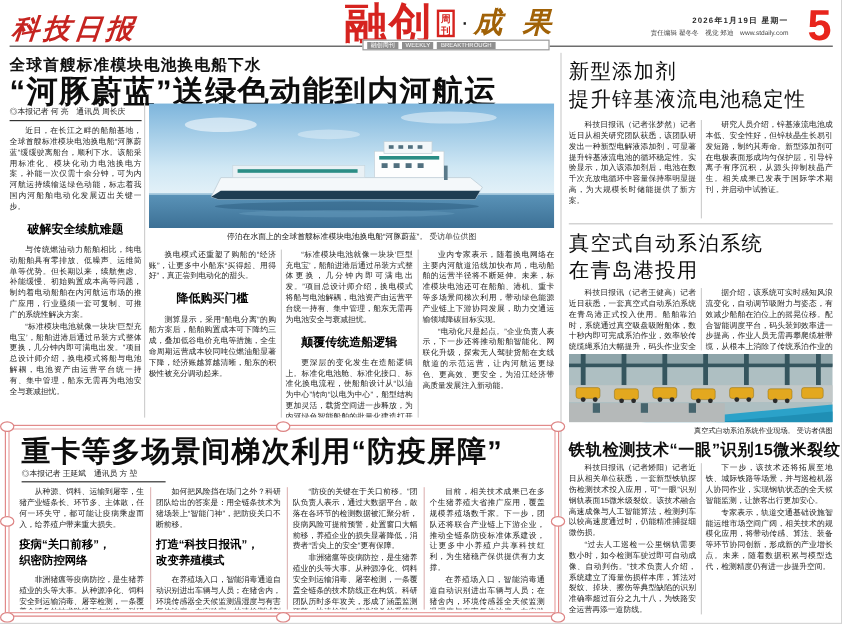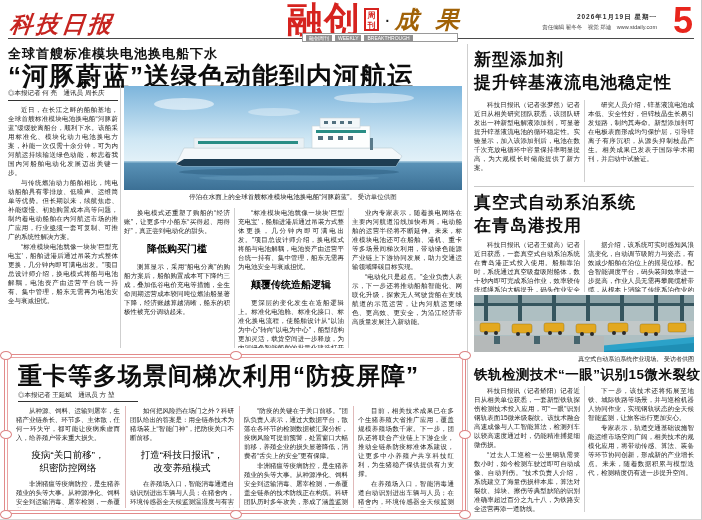--- a/index.html
+++ b/index.html
@@ -28,25 +28,25 @@
   .vline{width:1px;background:#cfcfcf;}
   .hline{height:1px;background:#c9c9c9;}
   
   .kicker{left:8px;top:45px;font-size:13px;font-weight:bold;color:#111;letter-spacing:1px;}
   .headline{left:8px;top:59px;width:458px;font-size:26px;font-weight:bold;color:#0d0d0d;letter-spacing:1px;white-space:nowrap;}
   .byline{font-size:6.5px;color:#222;}
   .byrule{height:1px;background:#333;}
   .np-body p{font-size:6.5px;line-height:9px;text-align:justify;text-indent:13px;margin:0 0 1px 0;color:#1d1d1d;}
   .col{overflow:hidden;}
   .subhead{font-size:10px;font-weight:bold;text-align:center;color:#000;margin:7px 0 6px 0;text-indent:0!important;}
-  .subhead2{font-size:9.5px;font-weight:normal;text-align:center;color:#000;line-height:13px;margin:6px 0 5px 0;}
+  .subhead2{font-size:9.5px;font-weight:bold;color:#000;line-height:13px;margin:6px 0 5px 0;}
   .caption{font-size:6.5px;color:#111;text-align:center;}
   .caption .credit{color:#333;}
   
-  .rhead{font-size:17px;font-weight:bold;color:#0d0d0d;line-height:23px;letter-spacing:1px;}
+  .rhead{font-size:17px;font-weight:normal;color:#0d0d0d;line-height:23px;letter-spacing:1px;}
   .rhead-small{font-size:13.5px;font-weight:bold;color:#0d0d0d;letter-spacing:0.5px;white-space:nowrap;}
   .rcaption{font-size:6px;color:#222;text-align:right;}
   
   .featurebox{left:4px;top:354px;width:462px;height:160px;border:1px solid #e28a8a;box-sizing:border-box;
         box-shadow:inset 0 0 0 2px #ffffff, inset 0 0 0 3px #e9a3a3;background:#fff;}
   .orn{position:absolute;width:10px;height:7px;background:#fff;border:1px solid #dd8484;border-radius:50%;z-index:4;}
   .boxhead{left:18px;top:360px;width:440px;font-size:24px;font-weight:bold;color:#0d0d0d;letter-spacing:1px;white-space:nowrap;}
   .photo-frame{overflow:hidden;}
 </style>
 </head>
@@ -125,20 +125,21 @@
       <ellipse cx="165" cy="92" rx="90" ry="3" fill="#6ea3c2" opacity="0.4"></ellipse>
     </svg>
   </div>
   <div class="abs caption" style="left:124px;top:193px;width:338px;">
     <span>停泊在水面上的全球首艘标准模块电池换电船“河豚蔚蓝”。</span>
     <span class="credit">受访单位供图</span>
   </div>
 
   <div class="abs col np-body" style="left:8px;top:105px;width:110px;height:243px;">
     <p>近日，在长江之畔的船舶基地，全球首艘标准模块电池换电船“河豚蔚蓝”缓缓驶离船台，顺利下水。该船采用标准化、模块化动力电池换电方案，补能一次仅需十余分钟，可为内河航运持续输送绿色动能，标志着我国内河船舶电动化发展迈出关键一步。</p>
+    <div class="subhead">破解安全续航难题</div>
     <p>与传统燃油动力船舶相比，纯电动船舶具有零排放、低噪声、运维简单等优势。但长期以来，续航焦虑、补能缓慢、初始购置成本高等问题，制约着电动船舶在内河航运市场的推广应用，行业亟须一套可复制、可推广的系统性解决方案。</p>
     <p>“标准模块电池就像一块块‘巨型充电宝’，船舶进港后通过吊装方式整体更换，几分钟内即可满电出发。”项目总设计师介绍，换电模式将船与电池解耦，电池资产由运营平台统一持有、集中管理，船东无需再为电池安全与衰减担忧。</p>
   </div>
   <div class="abs col np-body" style="left:124px;top:208px;width:106px;height:140px;">
     <p>换电模式还重塑了购船的“经济账”，让更多中小船东“买得起、用得好”，真正尝到电动化的甜头。</p>
     <div class="subhead">降低购买门槛</div>
     <p>测算显示，采用“船电分离”的购船方案后，船舶购置成本可下降约三成，叠加低谷电价充电等措施，全生命周期运营成本较同吨位燃油船显著下降，经济账越算越清晰，船东的积极性被充分调动起来。</p>
   </div>
   <div class="abs col np-body" style="left:238px;top:208px;width:106px;height:140px;">
     <p>“标准模块电池就像一块块‘巨型充电宝’，船舶进港后通过吊装方式整体更换，几分钟内即可满电出发。”项目总设计师介绍，换电模式将船与电池解耦，电池资产由运营平台统一持有、集中管理，船东无需再为电池安全与衰减担忧。</p>

